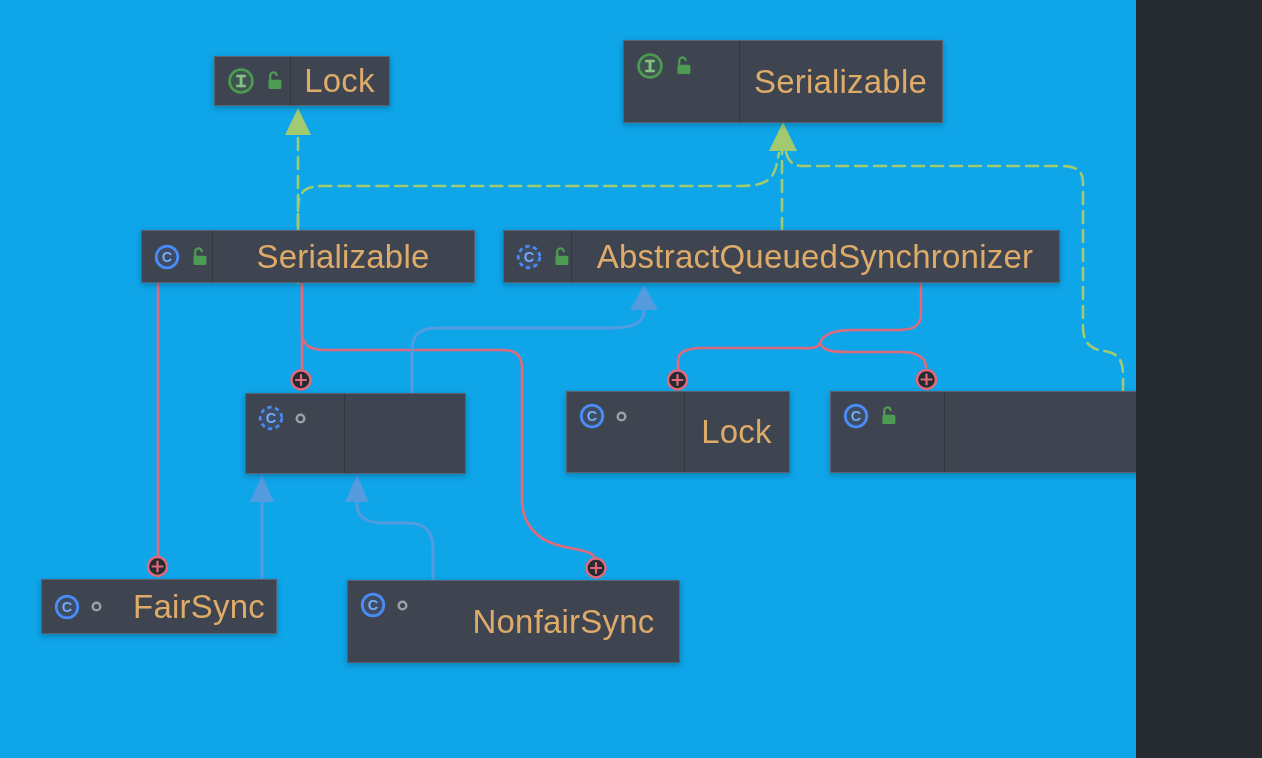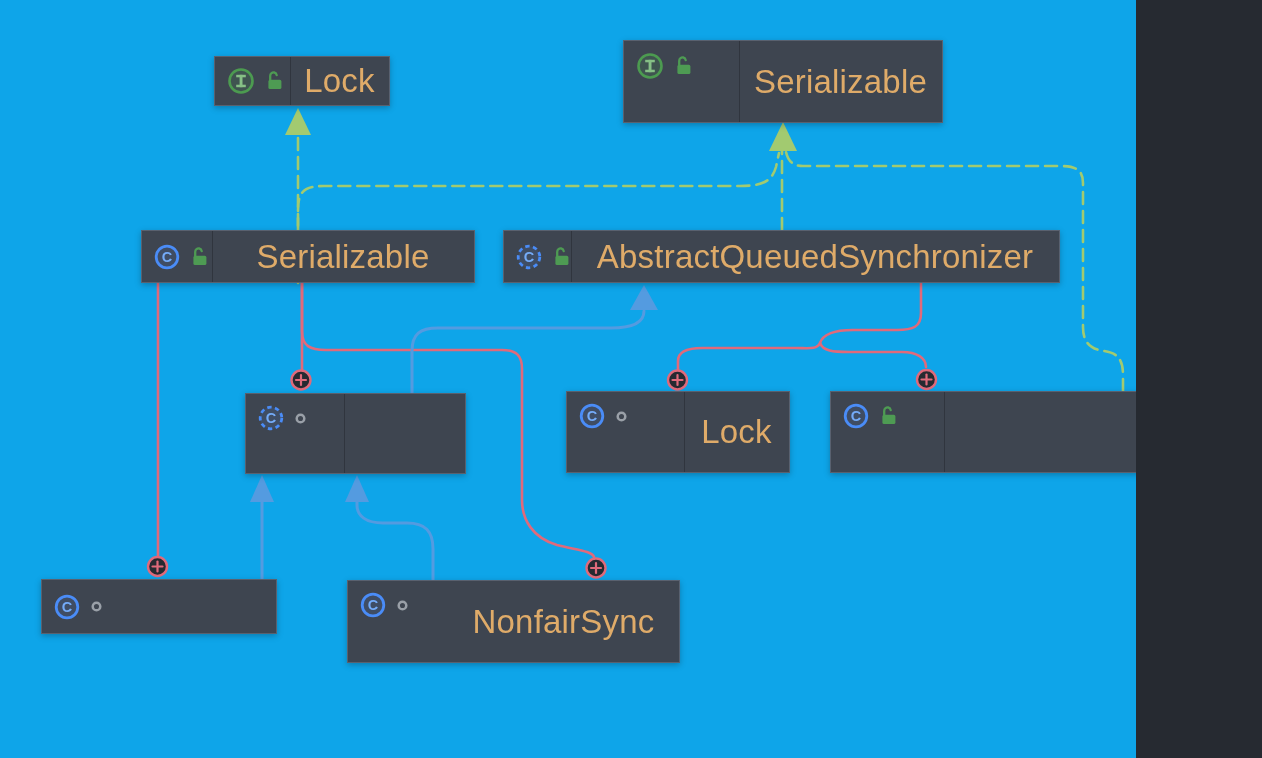--- a/index.html
+++ b/index.html
@@ -217,20 +217,21 @@
             <circle cx="14" cy="14" r="10.8" fill="rgba(74,140,247,0.12)" stroke="#4A8CF7" stroke-width="2.8"></circle>
             <text x="14" y="19" text-anchor="middle" font-family="Liberation Sans,sans-serif" font-size="14.5" font-weight="bold" fill="#74ABF8">C</text>
           </svg>
         </span>
         <span style="display: inline-flex;">
           <svg width="13" height="13" viewBox="0 0 13 13">
             <circle cx="6.5" cy="6.5" r="3.8" fill="none" stroke="#9AA0A8" stroke-width="2.5"></circle>
           </svg>
         </span>
       </span>
+      <span class="label" style="left: 80px; right: 0px;">FairSync</span>
     </div>
     <div class="node tall" style="left: 347px; top: 580px; width: 333px; height: 83px;">
       <span class="icons">
         <span style="display: inline-flex;">
           <svg width="28" height="28" viewBox="0 0 28 28">
             <circle cx="14" cy="14" r="10.8" fill="rgba(74,140,247,0.12)" stroke="#4A8CF7" stroke-width="2.8"></circle>
             <text x="14" y="19" text-anchor="middle" font-family="Liberation Sans,sans-serif" font-size="14.5" font-weight="bold" fill="#74ABF8">C</text>
           </svg>
         </span>
         <span style="display: inline-flex;">

